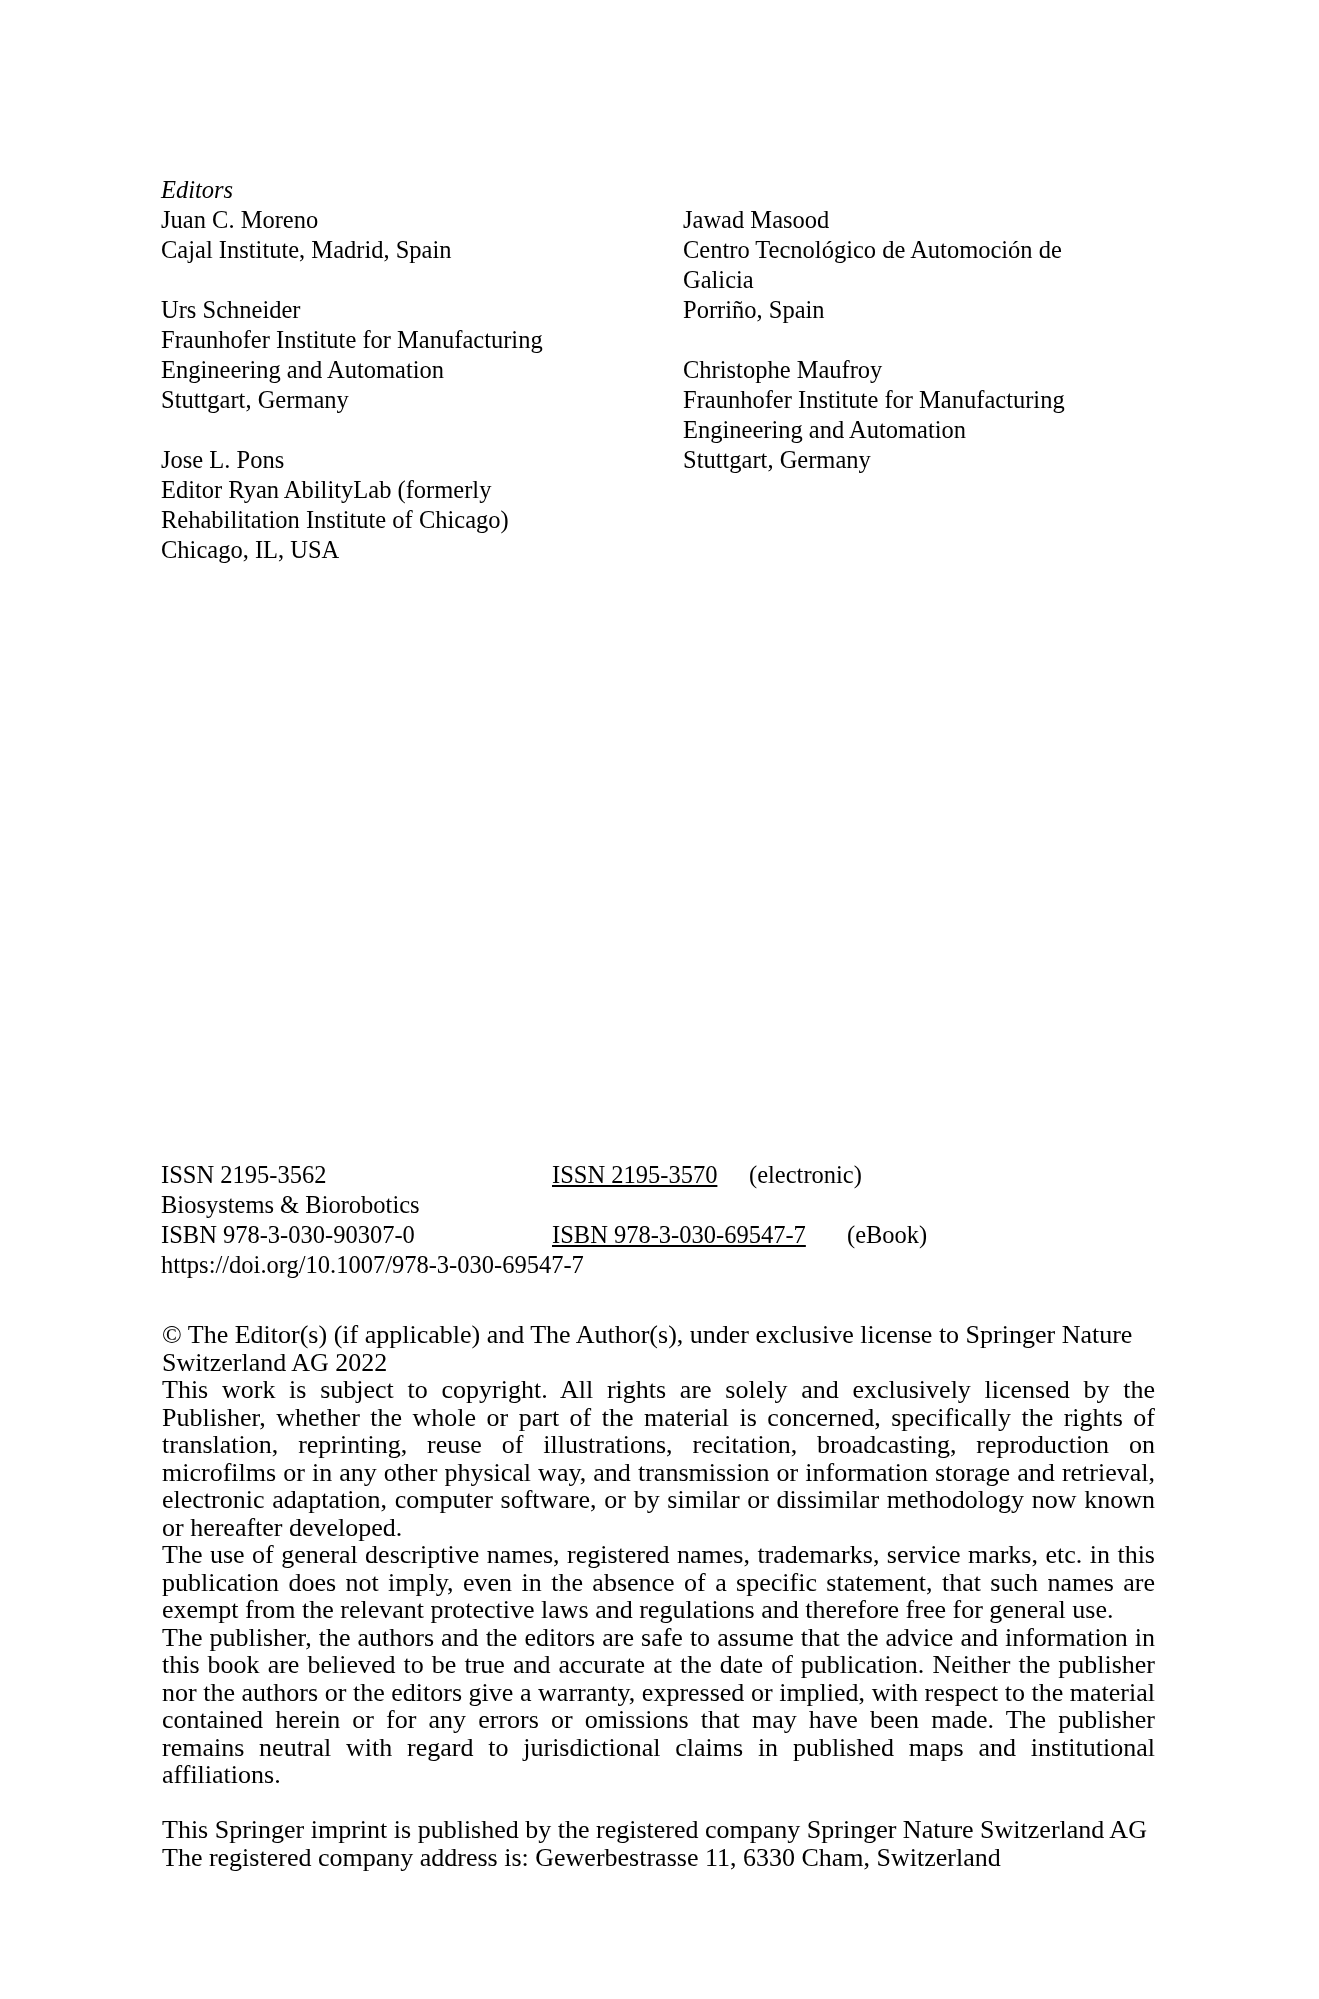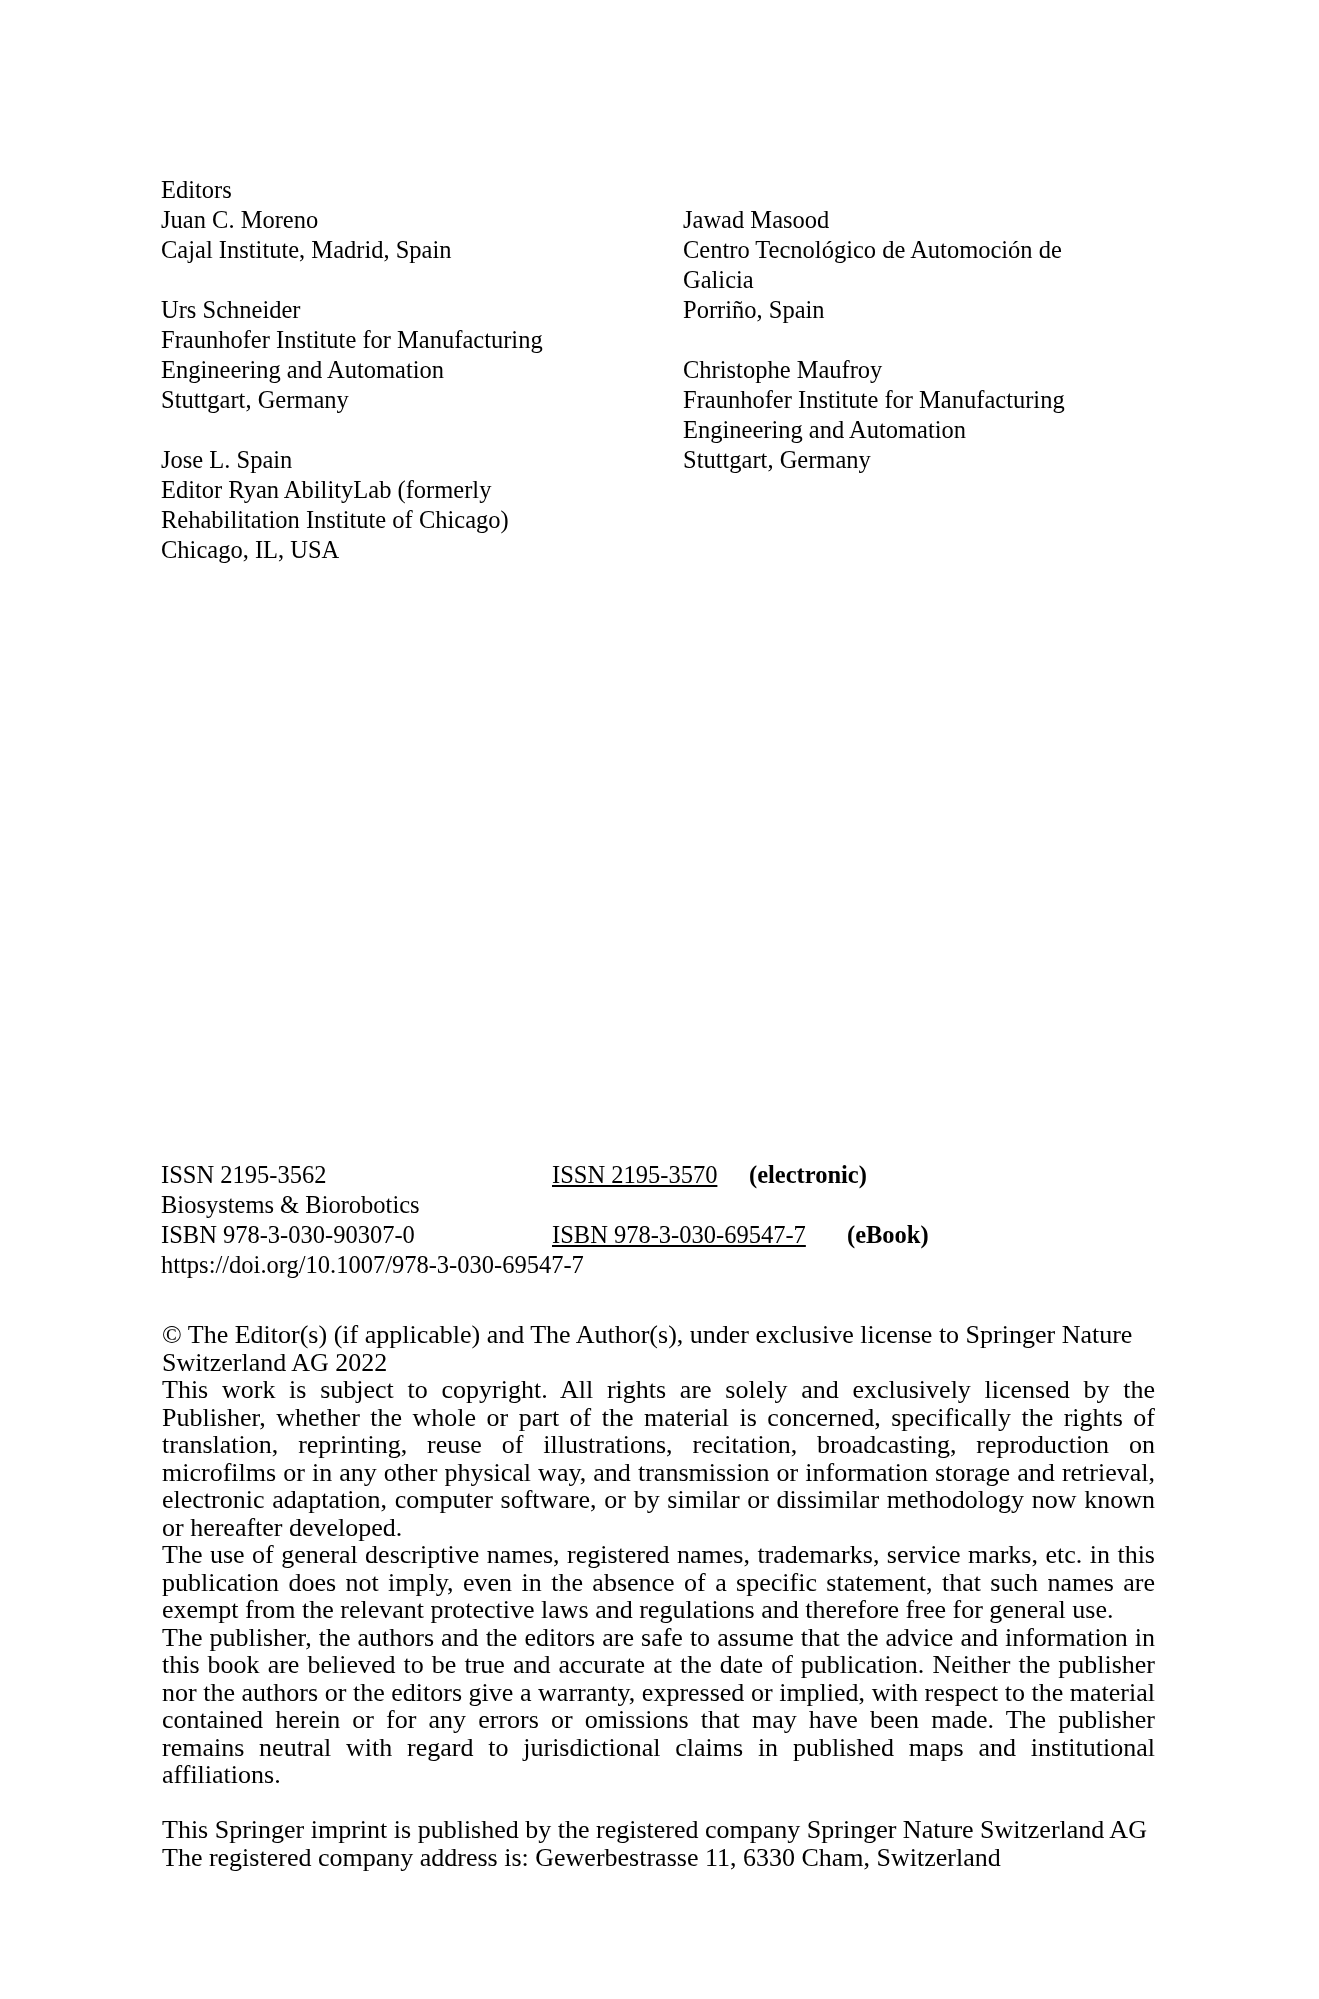--- a/index.html
+++ b/index.html
@@ -16,36 +16,36 @@
     color: #000000;
   }
   .col {
     position: absolute;
     font-size: 24.5px;
     line-height: 30px;
     white-space: nowrap;
   }
   .col .line { display: block; height: 30px; }
   .col .blank { display: block; height: 30px; }
-  .editors-heading { }
+  .editors-heading { font-style: italic; }
   #left-col { left: 161px; top: 175px; }
   #right-col { left: 683px; top: 205px; }
 
   #series-block {
     position: absolute;
     left: 161px;
     top: 1160px;
     font-size: 24.5px;
     line-height: 30px;
     white-space: nowrap;
   }
   .series-row { position: relative; height: 30px; }
   .series-row .c1 { position: absolute; left: 0; text-align: center; }
   .series-row .c2 { position: absolute; left: 391px; text-decoration: underline; }
-  .series-row .c3 { position: absolute; font-weight: bold; }
+  .series-row .c3 { position: absolute; }
   .series-row .c3.electronic { left: 588px; }
   .series-row .c3.ebook { left: 686px; }
 
   #legal-block {
     position: absolute;
     left: 162px;
     top: 1321px;
     width: 993px;
     font-size: 26px;
     line-height: 27.5px;
@@ -69,21 +69,21 @@
 
   <div>
     <span class="line">Urs Schneider</span>
     <span class="line">Fraunhofer Institute for Manufacturing</span>
     <span class="line">Engineering and Automation</span>
     <span class="line">Stuttgart, Germany</span>
   </div>
   <span class="blank"></span>
 
   <div>
-    <span class="line">Jose L. Spain</span>
+    <span class="line">Jose L. Pons</span>
     <span class="line">Editor Ryan AbilityLab (formerly</span>
     <span class="line">Rehabilitation Institute of Chicago)</span>
     <span class="line">Chicago, IL, USA</span>
   </div>
 </div>
 
 <div id="right-col" class="col">
   <div>
     <span class="line">Jawad Masood</span>
     <span class="line">Centro Tecnológico de Automoción de</span>

